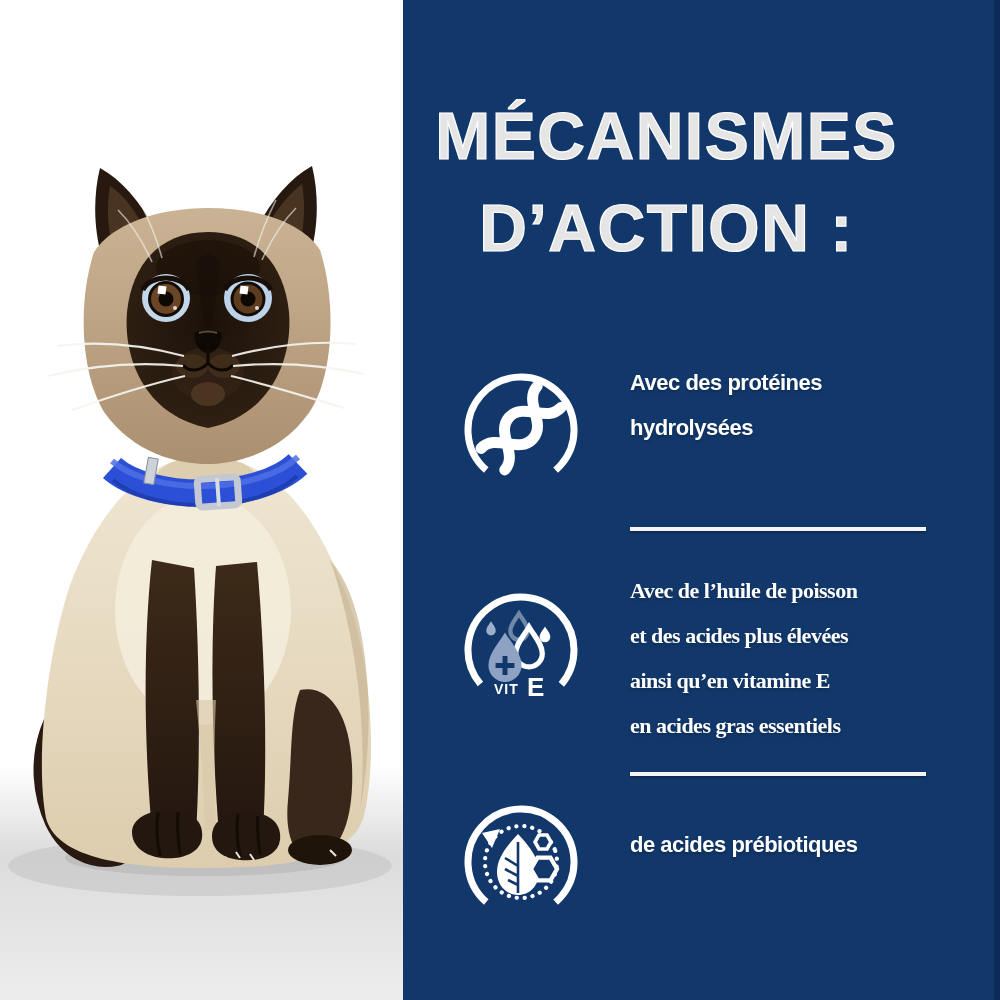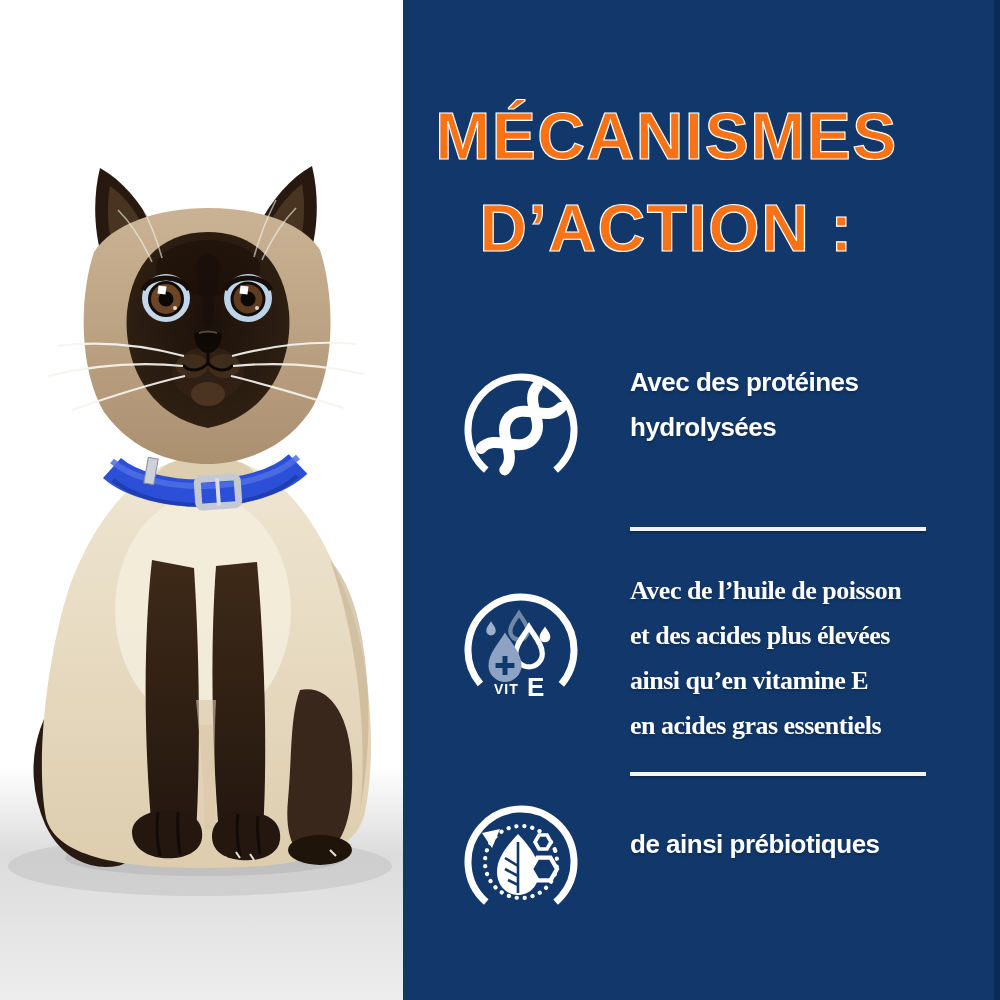--- a/index.html
+++ b/index.html
@@ -6,26 +6,26 @@
   .canvas{position:relative;width:1000px;height:1000px;overflow:hidden;background:#ffffff;
           font-family:"Liberation Sans",sans-serif;}
   
   .photo-side{position:absolute;left:0;top:0;width:403px;height:1000px;background:#ffffff;}
   .floor{position:absolute;left:0;top:765px;width:403px;height:235px;
          background:linear-gradient(180deg,#ffffff 0%,#dcdcdc 38%,#ededed 100%);}
   .cat-svg{position:absolute;left:0;top:0;width:403px;height:1000px;}
   
   .panel{position:absolute;left:403px;top:0;width:597px;height:1000px;background:#12386b;}
   .panel-edge{position:absolute;right:0;top:0;width:6px;height:1000px;background:#0c2c57;}
-  .title{position:absolute;left:0;top:90px;width:527px;text-align:center;color:#f97316;
+  .title{position:absolute;left:0;top:90px;width:527px;text-align:center;color:#e5e5e5;
          font-weight:bold;font-size:66px;line-height:92px;letter-spacing:1.5px;
          -webkit-text-stroke:1.2px #ffffff;}
   .item-icon{position:absolute;left:58px;width:120px;height:120px;}
   .icon-1{top:370px;} .icon-2{top:590px;} .icon-3{top:802px;}
-  .item-text{position:absolute;left:227px;color:#ffffff;font-weight:bold;font-size:26px;
+  .item-text{position:absolute;left:227px;color:#ffffff;font-weight:bold;font-size:22px;
              letter-spacing:-0.5px;}
   .text-1{top:360px;} .text-2{top:568px;font-family:Liberation Serif, serif;} .text-3{top:822px;}
   .item-text .line{height:45px;line-height:45px;white-space:nowrap;
                    text-shadow:0 2px 3px rgba(0,0,0,.25);}
   .divider{position:absolute;left:227px;width:296px;height:4px;background:#f4f4f4;
            box-shadow:0 2px 2px rgba(0,0,0,.28);}
   .div-1{top:527px;} .div-2{top:772px;}
   svg text{font-family:"Liberation Sans",sans-serif;}
 </style>
 </head>
@@ -204,19 +204,19 @@
     <svg class="item-icon icon-3" viewBox="0 0 120 120">
       <circle cx="60" cy="60" r="53" fill="none" stroke="#ffffff" stroke-width="7" stroke-dasharray="257 76" transform="rotate(131 60 60)"></circle>
       <circle cx="60" cy="60" r="36" fill="none" stroke="#ffffff" stroke-width="4.2" stroke-dasharray="0.1 7.9" stroke-linecap="round" transform="rotate(-18 60 60)"></circle>
       <polygon points="21,31 39,27 31,46" fill="#ffffff"></polygon>
       <path d="M57,32 C44,46 36,57 36,70 C36,84 46,93 57,93 C68,93 78,84 78,70 C78,57 70,46 57,32 Z" fill="#ffffff"></path>
       <path d="M57,40 L57,91 M57,64 L44,56 M57,74 L44,67 M57,83 L47,78" stroke="#12386b" stroke-width="2.6" fill="none"></path>
       <polygon points="90,40 86,47 78,47 74,40 78,33 86,33" fill="#12386b" stroke="#ffffff" stroke-width="3.6"></polygon>
       <polygon points="96,67 89.5,78.3 76.5,78.3 70,67 76.5,55.7 89.5,55.7" fill="#12386b" stroke="#ffffff" stroke-width="4.2"></polygon>
     </svg>
     <div class="item-text text-3">
-      <div class="line">de ainsi prébiotiques</div>
+      <div class="line">de acides prébiotiques</div>
     </div>
 
     <div class="panel-edge"></div>
   </div>
 
 </div>
 
 </body></html>

